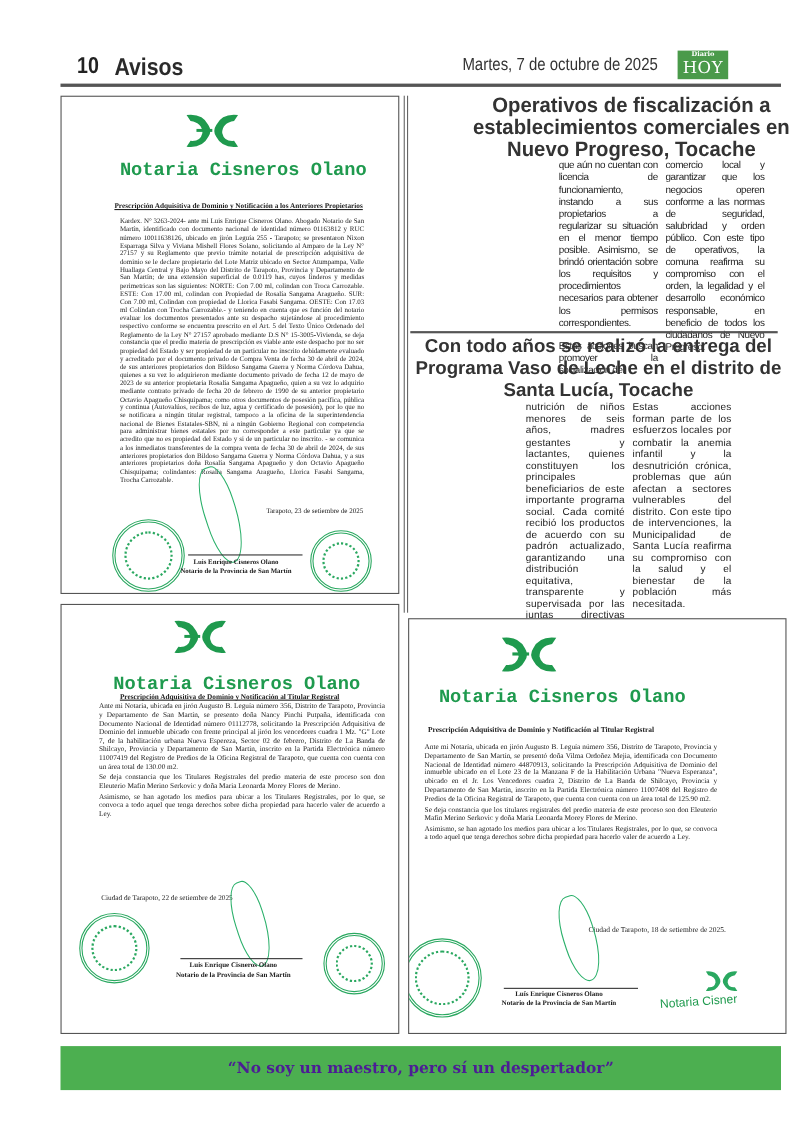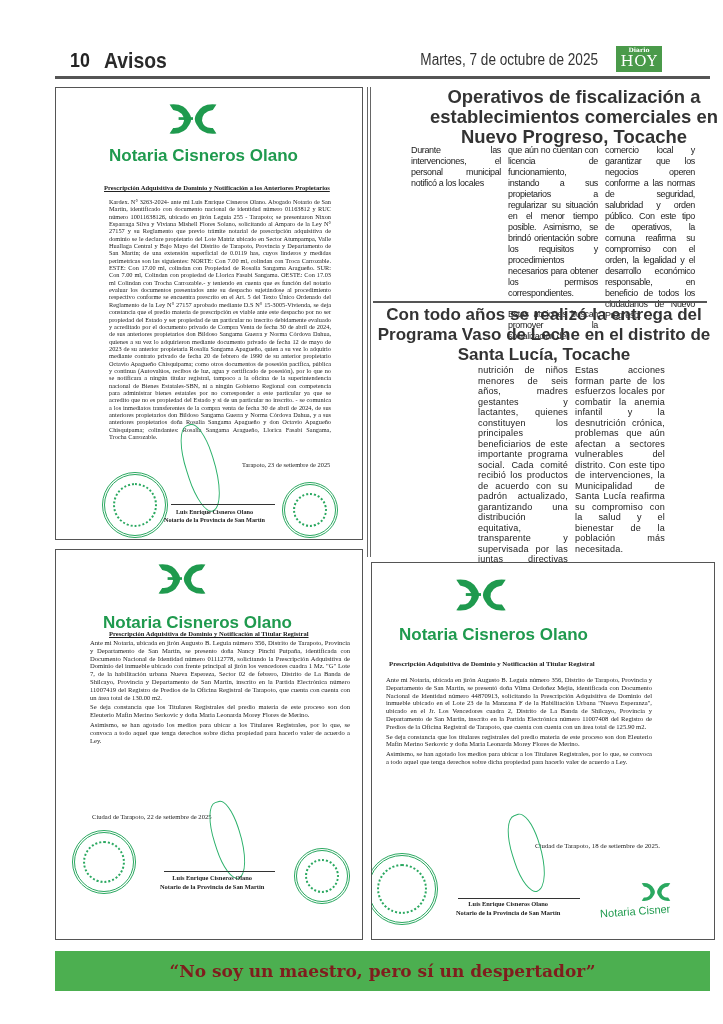--- a/index.html
+++ b/index.html
@@ -12,21 +12,21 @@
   .section-name { position: absolute; left: 64px; top: 4px; font-size: 22px; font-weight: bold; color: #2a2a2a; transform: scaleX(0.88); transform-origin: left; }
   .date { position: absolute; right: 102px; top: 7px; font-size: 16px; color: #333; transform: scaleX(0.85); transform-origin: right; }
   .logo-hoy { position: absolute; right: 38px; top: 2px; width: 46px; height: 26px; background: #4a9a4a; color: #fff; text-align: center; }
   .logo-hoy .diario { font-size: 6px; font-weight: bold; line-height: 8px; font-family: "DejaVu Serif", serif; }
   .logo-hoy .hoy { font-size: 15px; font-weight: normal; line-height: 15px; font-family: "DejaVu Serif", serif; letter-spacing: 0.5px; }
   .header-rule { position: absolute; left: 55px; top: 76px; width: 655px; height: 3px; background: #555; }
 
   
   .notice { position: absolute; border: 1.5px solid #555; background: #fff; overflow: hidden; font-family: "Liberation Serif", serif; color: #222; }
   .notice .nlogo { position: absolute; }
-  .notice .firm { position: absolute; color: #1f9a4e; font-family: Liberation Sans, sans-serif; font-weight: bold; white-space: nowrap; }
+  .notice .firm { position: absolute; color: #1f9a4e; font-family: Liberation Mono, monospace; font-weight: bold; white-space: nowrap; }
   .notice .ntitle { position: absolute; font-weight: bold; text-decoration: underline; white-space: nowrap; text-align: center; }
   .notice .nbody { position: absolute; text-align: justify; }
   .notice .nbody p { margin-bottom: 2px; }
   .notice .place-date { position: absolute; white-space: nowrap; }
   .notice .sig { position: absolute; text-align: center; font-weight: bold; white-space: nowrap; }
   .notice .sig-line { position: absolute; height: 1px; background: #333; }
   .seal { position: absolute; border-radius: 50%; border: 3px double #2aa860; }
   .seal::after { content: ""; position: absolute; inset: 8px; border-radius: 50%; border: 2px dotted #2aa860; }
   .signature { position: absolute; border: 1.2px solid #2ab06a; border-radius: 50% 40% 60% 45%; transform: rotate(-18deg); }
   .stamp-logo { position: absolute; color: #1f9a4e; font-family: "Liberation Sans", sans-serif; font-size: 11px; transform: rotate(-4deg); }
@@ -77,21 +77,21 @@
 
   .rule2 { position: absolute; left: 373px; top: 301px; width: 334px; height: 2px; background: #555; }
 
   #a2 { left: 377px; top: 305px; width: 334px; height: 252px; }
   #a2 h2 { position: absolute; left: 0; top: 0; width: 334px; font-size: 17px; line-height: 20px; }
   #a2 .cols { left: 4px; top: 60px; }
   #a2 .col { font-size: 9.1px; line-height: 10.5px; letter-spacing: 0.15px; }
 
   
   .banner { position: absolute; left: 55px; top: 951px; width: 655px; height: 40px; background: #4caf50; display: flex; align-items: center; justify-content: center; }
-  .banner span { color: #7f1d1d; font-family: "DejaVu Serif", serif; font-weight: bold; font-size: 17px; }
+  .banner span { color: #4c1d95; font-family: "DejaVu Serif", serif; font-weight: bold; font-size: 14px; }
 </style>
 </head>
 <body>
 
 <div class="header">
   <span class="page-num">10</span>
   <span class="section-name">Avisos</span>
   <span class="date">Martes, 7 de octubre de 2025</span>
   <div class="logo-hoy">
     <div class="diario">Diario</div>
@@ -121,21 +121,20 @@
     <div>Notario de la Provincia de San Martín</div>
   </div>
 </div>
 
 <div class="col-divider"></div>
 
 <div class="article" id="a1">
   <h2>Operativos de fiscalización a establecimientos comerciales en Nuevo Progreso, Tocache</h2>
   <div class="cols">
     <div class="col">
-      <p>Durante las intervenciones, el personal municipal notificó a los locales</p>
     </div>
     <div class="col">
       <p>que aún no cuentan con licencia de funcionamiento, instando a sus propietarios a regularizar su situación en el menor tiempo posible. Asimismo, se brindó orientación sobre los requisitos y procedimientos necesarios para obtener los permisos correspondientes.</p>
       <p>Estas acciones buscan promover la socialización del</p>
     </div>
     <div class="col">
       <p>comercio local y garantizar que los negocios operen conforme a las normas de seguridad, salubridad y orden público. Con este tipo de operativos, la comuna reafirma su compromiso con el orden, la legalidad y el desarrollo económico responsable, en beneficio de todos los ciudadanos de Nuevo Progreso.</p>
     </div>
   </div>
 </div>

